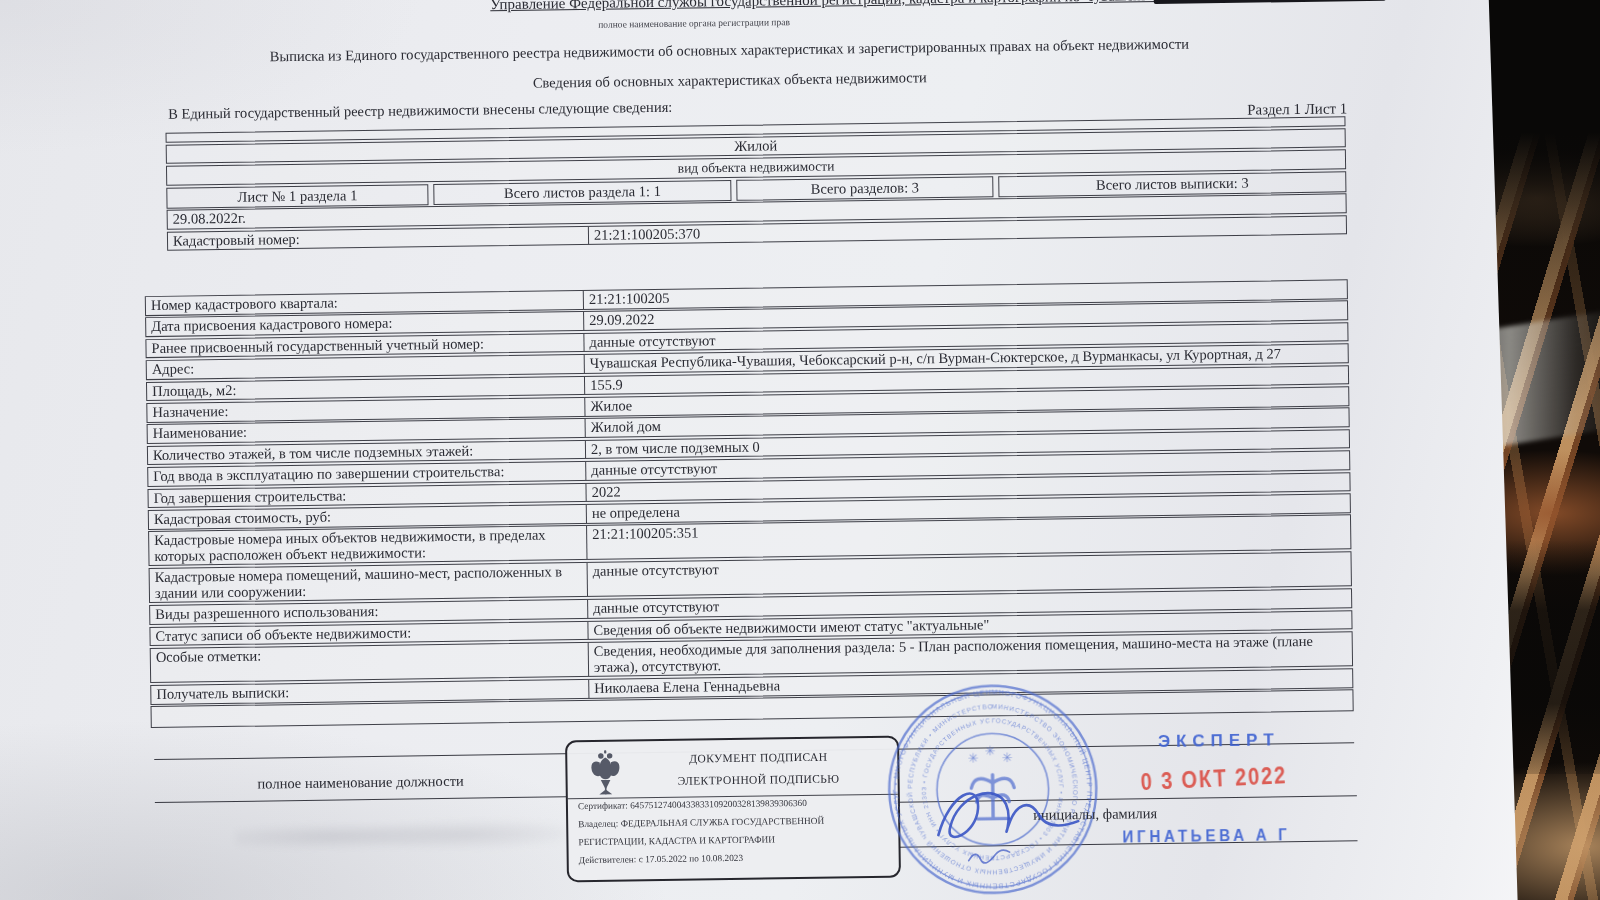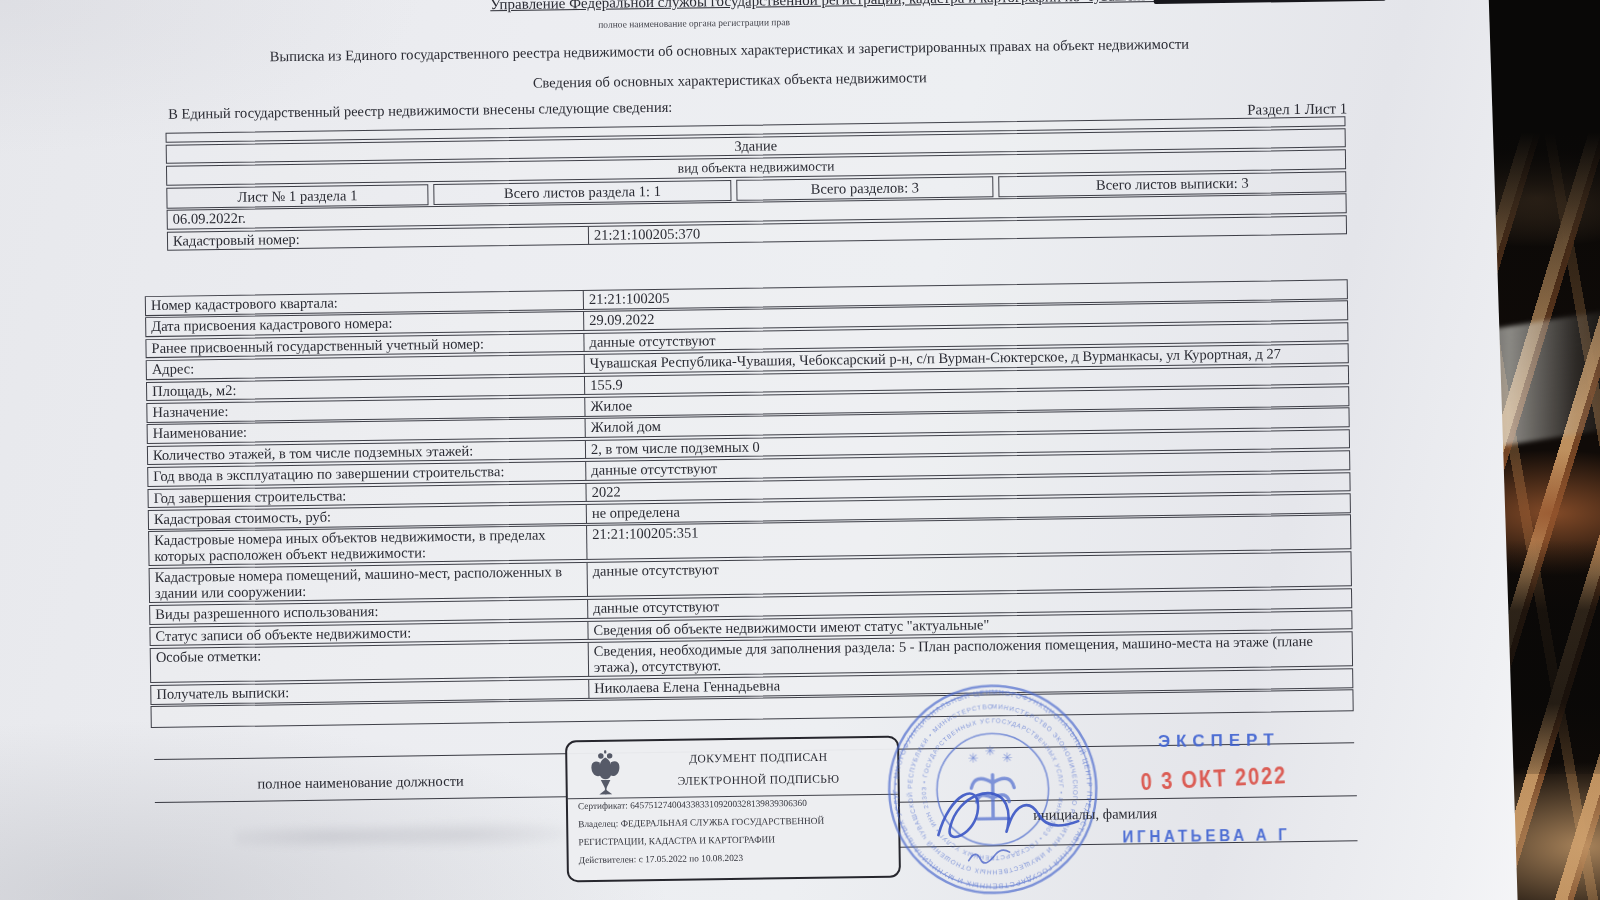--- a/index.html
+++ b/index.html
@@ -91,33 +91,33 @@
       <div class="blackbar"></div>
       <div class="abs ctr t95" style="left:400px;top:17px;width:600px;color:#44454d;">полное наименование органа регистрации прав</div>
       <div class="abs ctr t145" style="left:180px;top:41px;width:1110px;">Выписка из Единого государственного реестра недвижимости об основных характеристиках и зарегистрированных правах на объект недвижимости</div>
       <div class="abs ctr t145" style="left:180px;top:71px;width:1110px;">Сведения об основных характеристиках объекта недвижимости</div>
       <div class="abs t145" style="left:173px;top:97px;">В Единый государственный реестр недвижимости внесены следующие сведения:</div>
       <div class="abs t15" style="left:1100px;top:108px;width:252px;text-align:right;">Раздел 1 Лист 1</div>
 
       <div class="tbl" style="left:170px;top:124px;width:1180px;">
         <div class="row" style="height:10px;"></div>
         <div class="row" style="justify-content:center;">
-          <div class="cell">Здание</div>
+          <div class="cell">Жилой</div>
         </div>
         <div class="row" style="justify-content:center;">
           <div class="cell" style="font-size:13.5px;">вид объекта недвижимости</div>
         </div>
         <div class="cells4">
           <div class="c" style="flex:0 0 262px;">Лист № 1 раздела 1</div>
           <div class="c" style="flex:0 0 298px;">Всего листов раздела 1: 1</div>
           <div class="c" style="flex:0 0 257px;">Всего разделов: 3</div>
           <div class="c" style="flex:1 1 auto;">Всего листов выписки: 3</div>
         </div>
         <div class="row">
-          <div class="cell">06.09.2022г.</div>
+          <div class="cell">29.08.2022г.</div>
         </div>
         <div class="row">
           <div class="cell lbl t1lbl">Кадастровый номер:</div>
           <div class="cell val">21:21:100205:370</div>
         </div>
       </div>
 
       <div class="tbl" style="left:147px;top:287px;width:1203px;">
         <div class="row">
           <div class="cell lbl">Номер кадастрового квартала:</div>

